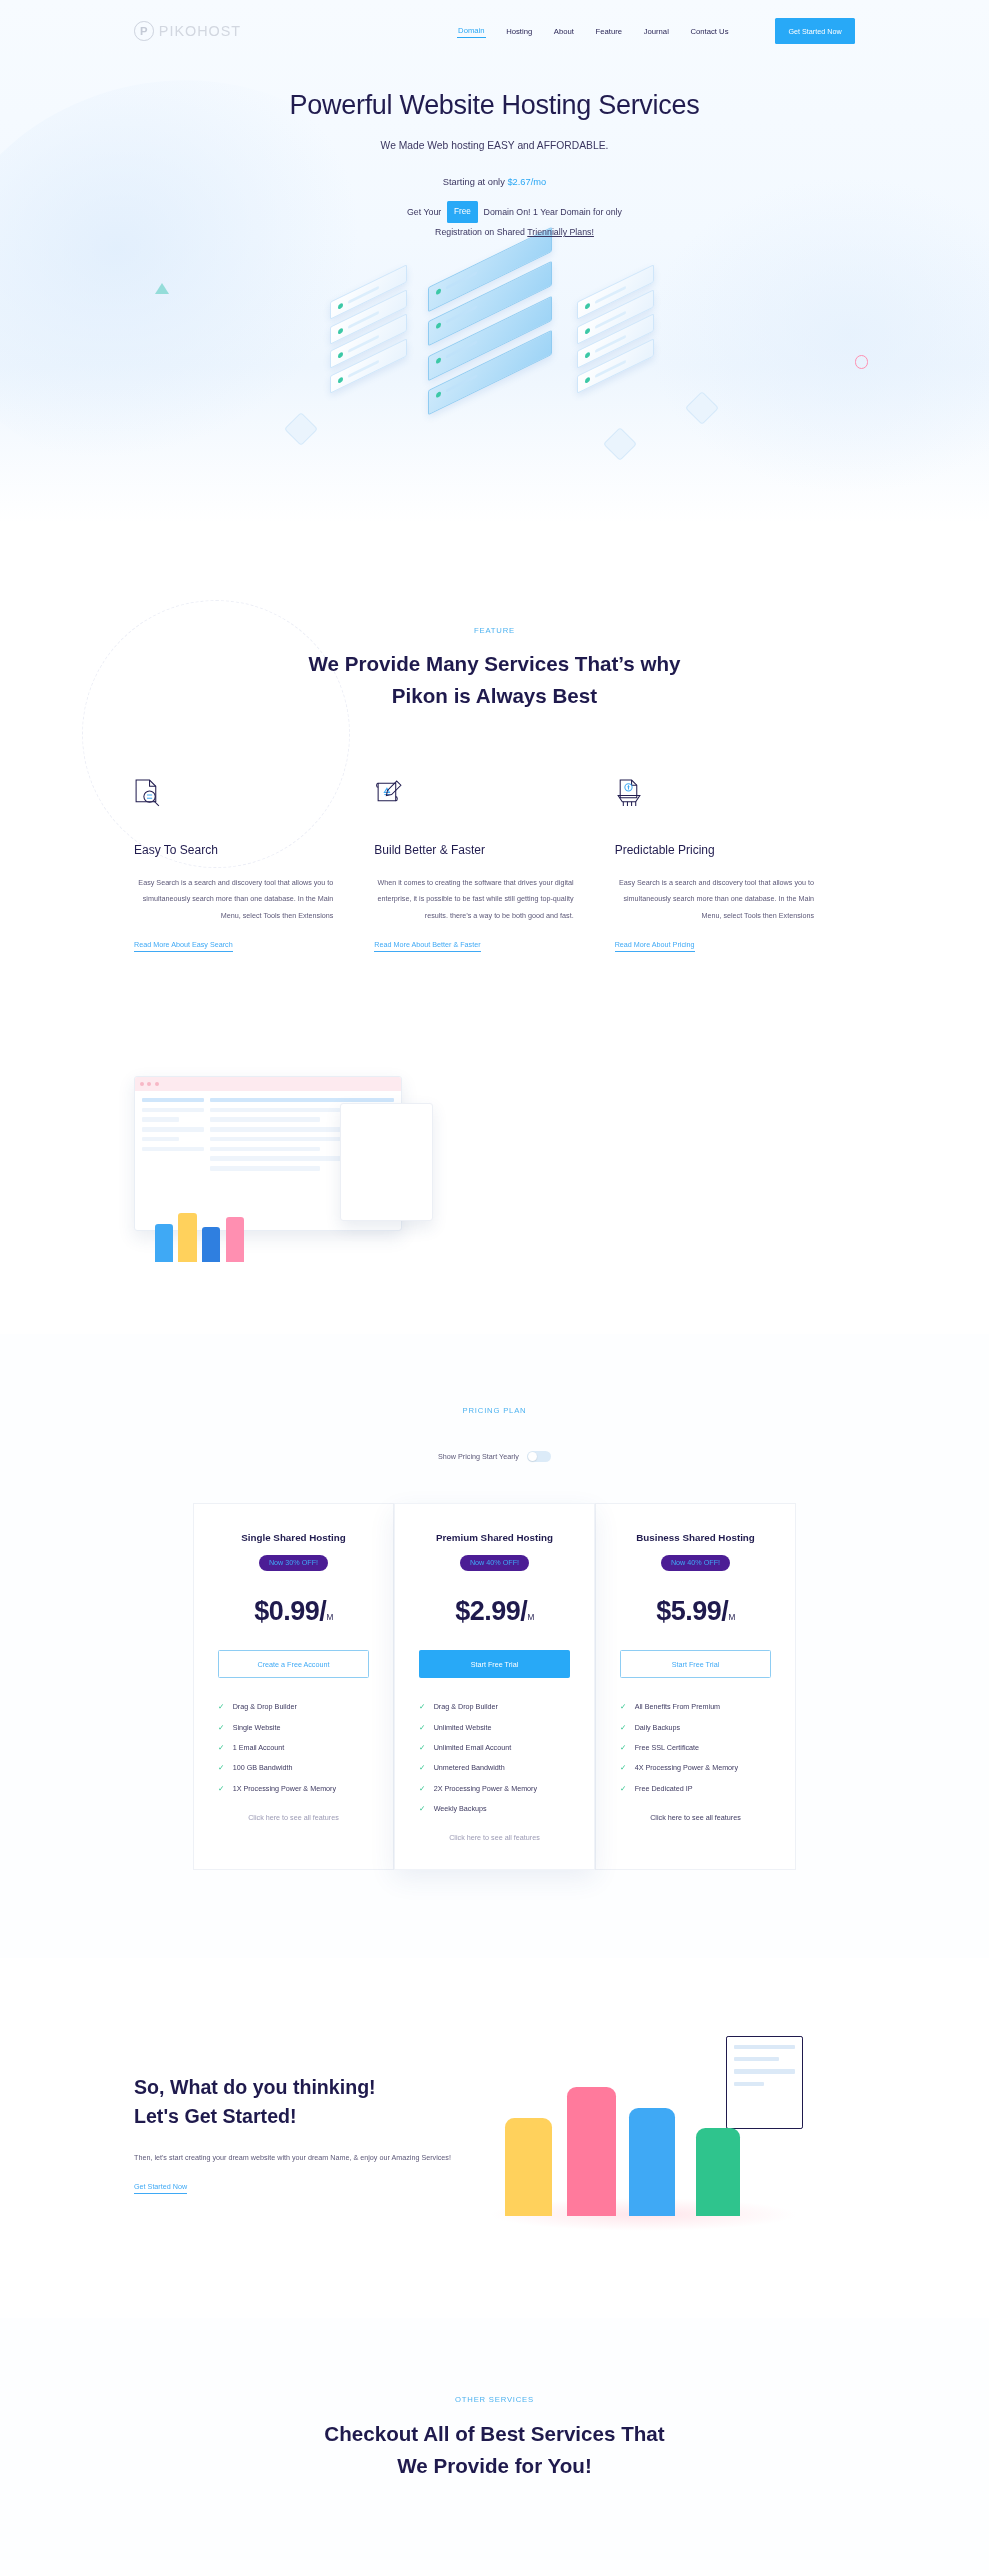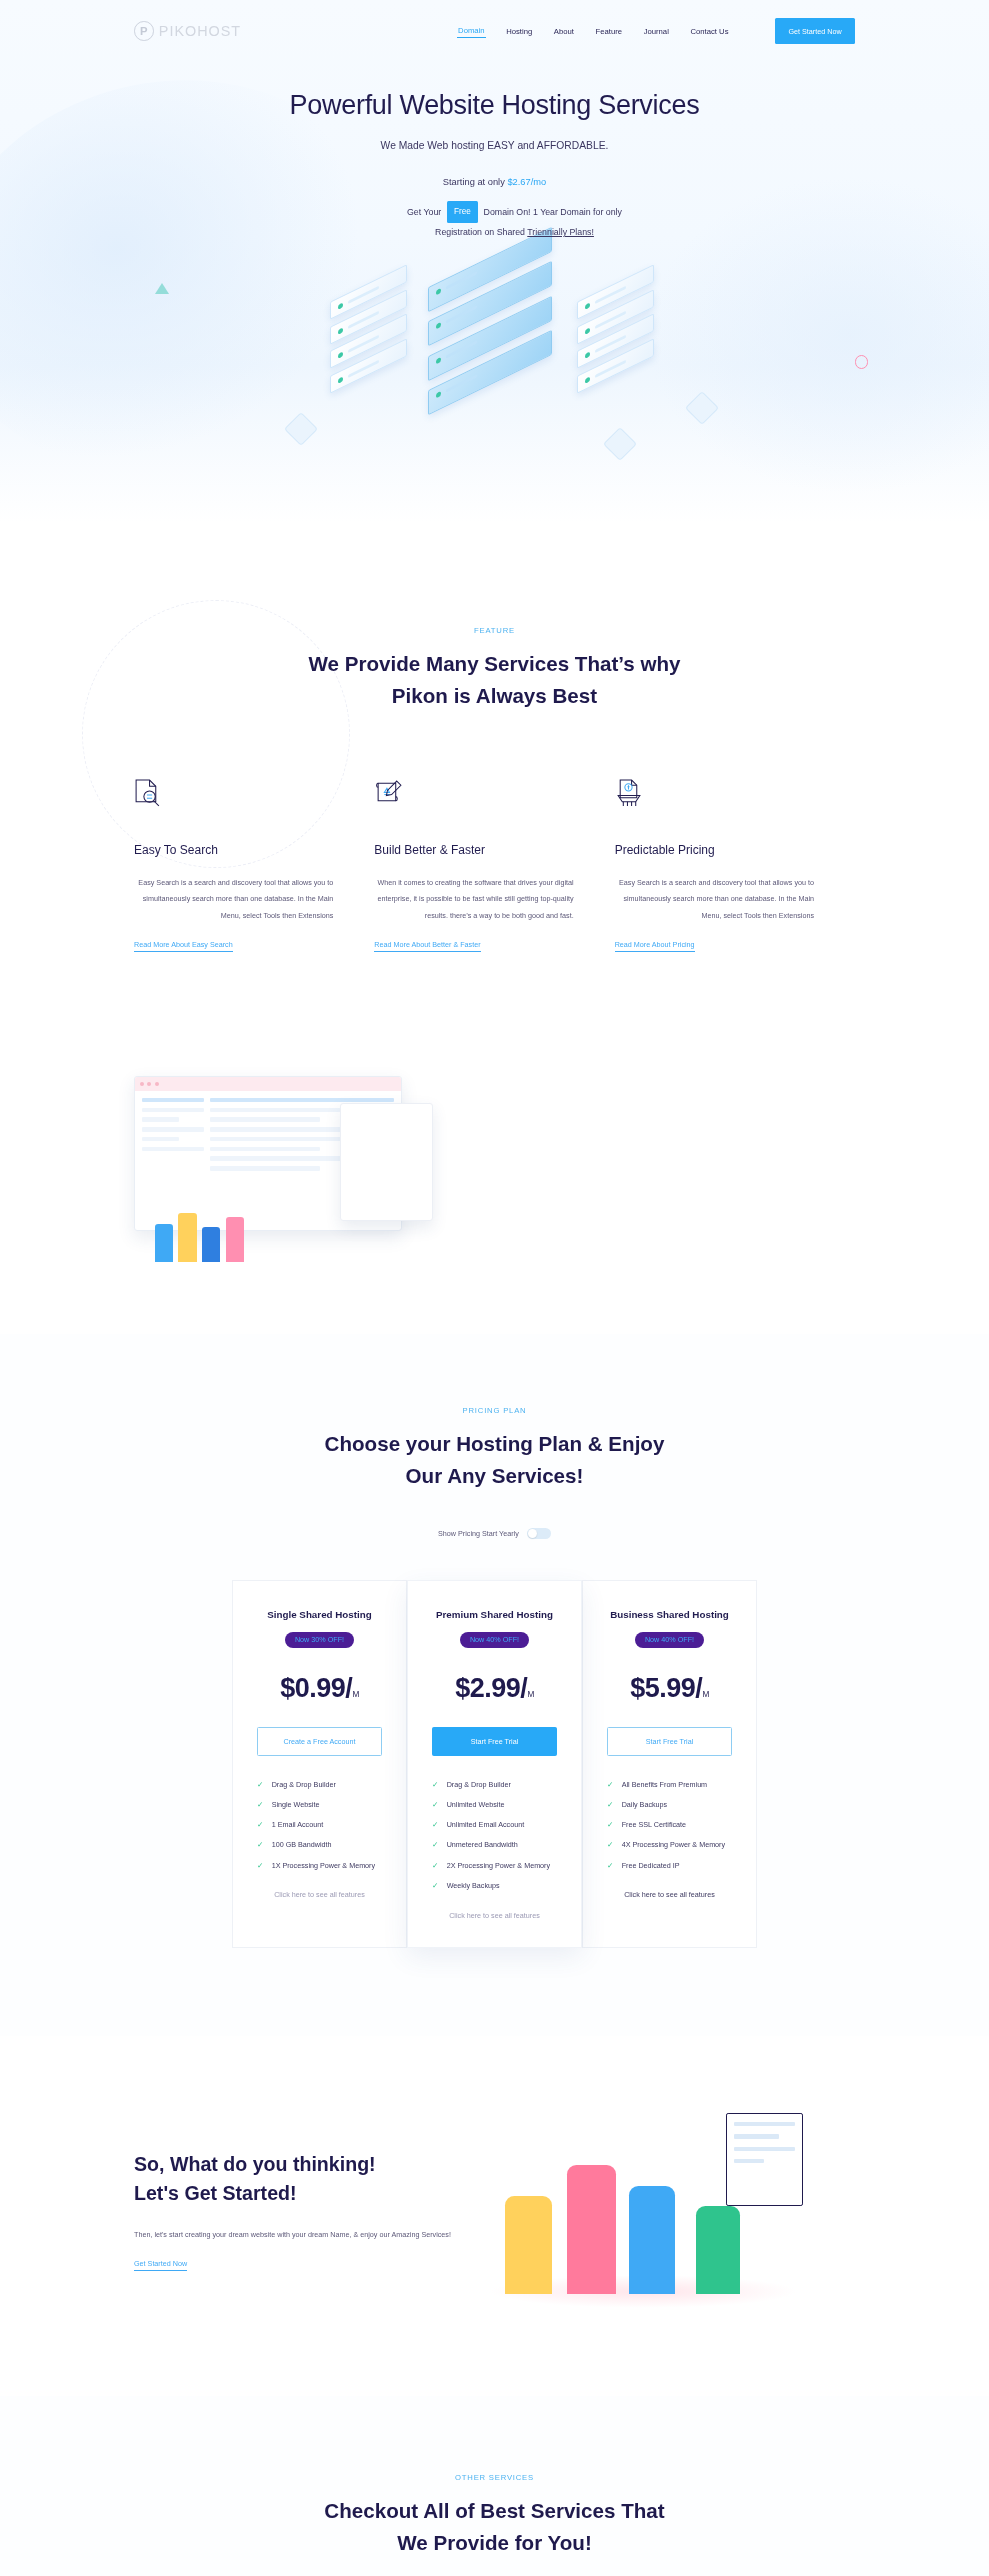--- a/index.html
+++ b/index.html
@@ -135,21 +135,21 @@
   .start-copy p { font-size:7.2px; color:#5c5878; line-height:2.3; margin-top:17.5px; }
 
   
   .pricing { padding:72px 0 88px; background:#fdfeff; position:relative; }
   .toggle-row { display:flex; align-items:center; justify-content:center; gap:8.2px; margin-top:36px; }
   .toggle-row span { font-size:7.2px; color:#5c5878; }
   .switch { width:24px;height:11.3px;border-radius:5.7px;background:#dcebf8;position:relative; cursor:pointer; }
   .switch i { position:absolute; left:1px; top:1px; width:9.3px;height:9.3px;border-radius:50%;background:#fff; box-shadow:0 0.5px 1.5px rgba(0,0,0,.15); display:block; }
   .plans { display:flex; justify-content:center; gap:0; margin-top:41px; }
   .plan {
-    width:175px; background:#fff; border:0.5px solid #eef1f6; padding:28px 24px 27px;
+    width:201px; background:#fff; border:0.5px solid #eef1f6; padding:28px 24px 27px;
     text-align:center;
   }
   .plan.mid { box-shadow:0 9.3px 25px rgba(45,80,140,.09); border-color:#f0f3f8; z-index:2; }
   .plan h4 { font-size:9.8px; font-weight:bold; color:#211c4f; }
   .badge-off {
     display:inline-block; margin-top:11.3px; background:#4c1d95; color:#3fa9f5;
     font-size:7.2px; padding:3.6px 10.3px; border-radius:8.2px;
   }
   .price { margin-top:25px; font-size:27px; font-weight:bold; color:#1f1a4d; letter-spacing:-0.5px; }
   .price sub { font-size:8.2px; font-weight:normal; vertical-align:baseline; }
@@ -379,24 +379,20 @@
         <span class="pp" style="height:45px;background:#ff8fb1;"></span>
       </div>
     </div>
 
   </div>
 </section>
 
 <section class="pricing">
   <div class="wrap">
     <div class="eyebrow">PRICING PLAN</div>
-    <h2 class="sec-title">
-      <span>Choose your Hosting Plan &amp; Enjoy</span><br>
-      <span>Our Any Services!</span>
-    </h2>
 
     <div class="toggle-row">
       <span>Show Pricing Start Yearly</span>
       <span class="switch">
           <i></i>
         </span>
     </div>
 
     <div class="plans">
 

